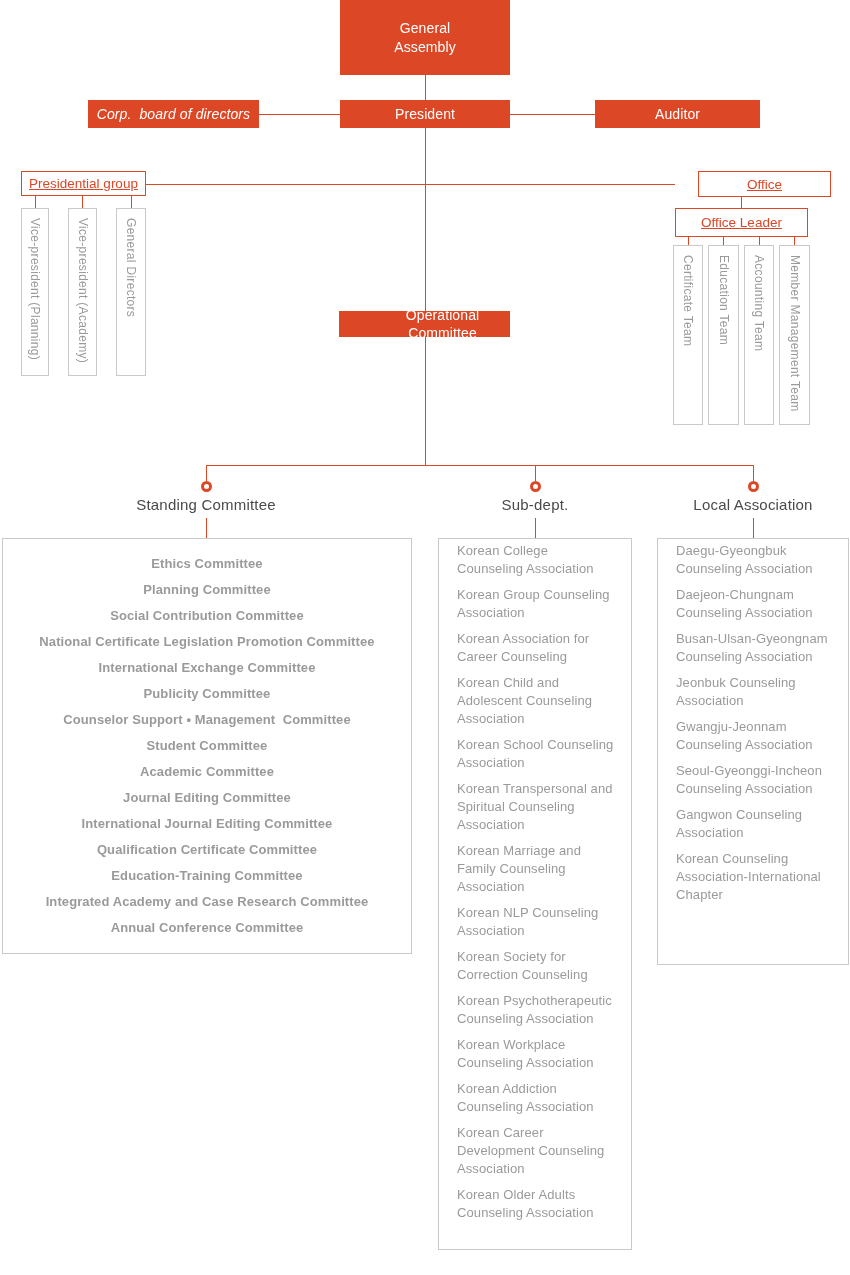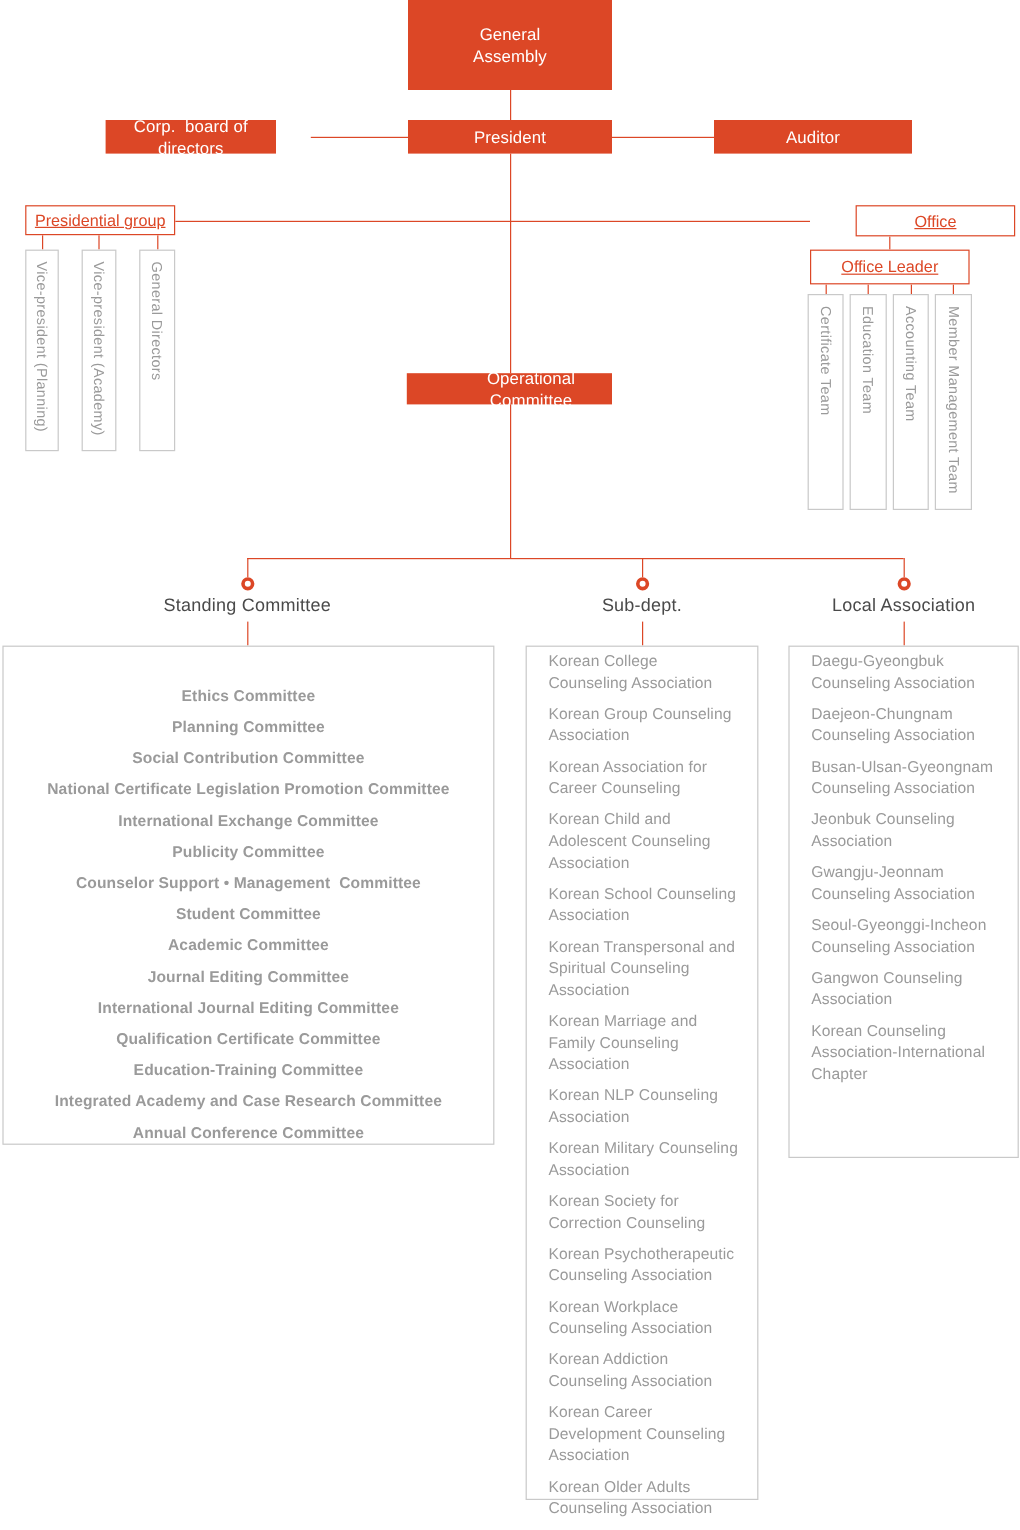--- a/index.html
+++ b/index.html
@@ -26,21 +26,21 @@
   }
   .ring{
     position:absolute;width:5px;height:5px;border:3px solid #DC4726;border-radius:50%;background:#ffffff;
   }
   .branch-heading{
     position:absolute;color:#4A4A4A;font-size:15px;font-weight:500;text-align:center;letter-spacing:.2px;
   }
   .list-box{
     position:absolute;box-sizing:border-box;background:#ffffff;border:1px solid #C9C9C9;
   }
-  .sc-list{padding-top:28px;}
+  .sc-list{padding-top:12px;}
   .sc-item{
     height:26px;line-height:26px;text-align:center;color:#9A9A9A;
     font-size:13px;font-weight:600;white-space:pre-wrap;letter-spacing:.1px;
   }
   .para-list{padding:3px 16px 0 18px;}
   .para-item{
     color:#9A9A9A;font-size:13px;font-weight:400;line-height:18px;margin-bottom:8px;letter-spacing:.1px;
   }
 </style>
 </head>
@@ -70,26 +70,26 @@
   <div class="line" style="left:534.5px;top:518px;width:1px;height:20px;"></div>
   <div class="line" style="left:752.5px;top:518px;width:1px;height:20px;"></div>
 
   <div class="ring" style="left:200.5px;top:480.5px;"></div>
   <div class="ring" style="left:529.5px;top:480.5px;"></div>
   <div class="ring" style="left:747.5px;top:480.5px;"></div>
 
   <div class="red-fill" style="left:340px;top:0;width:170px;height:75px;">General
 Assembly</div>
   <div class="red-fill" style="left:340px;top:100px;width:170px;height:28px;">President</div>
-  <div class="red-fill" style="left:88px;top:100px;width:142px;height:28px;">Corp.  board of directors</div>
+  <div class="red-fill" style="left:88px;top:100px;width:171px;height:28px;font-style:italic;">Corp.  board of directors</div>
   <div class="red-fill" style="left:595px;top:100px;width:165px;height:28px;">Auditor</div>
   <div class="red-fill" style="left:339px;top:311px;width:171px;height:26px;padding-left:36px;">Operational Committee</div>
 
   <div class="red-outline" style="left:21px;top:171px;width:125px;height:25px;">Presidential group</div>
-  <div class="red-outline" style="left:713px;top:171px;width:133px;height:26px;">Office</div>
+  <div class="red-outline" style="left:698px;top:171px;width:133px;height:26px;">Office</div>
   <div class="red-outline" style="left:675px;top:208px;width:133px;height:29px;">Office Leader</div>
 
   <div class="gray-vbox" style="left:21px;top:208px;width:28px;height:168px;">Vice-president (Planning)</div>
   <div class="gray-vbox" style="left:68px;top:208px;width:29px;height:168px;">Vice-president (Academy)</div>
   <div class="gray-vbox" style="left:116px;top:208px;width:30px;height:168px;">General Directors</div>
 
   <div class="gray-vbox" style="left:673px;top:245px;width:30px;height:180px;">Certificate Team</div>
   <div class="gray-vbox" style="left:708px;top:245px;width:31px;height:180px;">Education Team</div>
   <div class="gray-vbox" style="left:744px;top:245px;width:30px;height:180px;">Accounting Team</div>
   <div class="gray-vbox" style="left:779px;top:245px;width:31px;height:180px;">Member Management Team</div>
@@ -118,21 +118,20 @@
 
   <div class="list-box para-list" style="left:438px;top:538px;width:194px;height:712px;">
       <div class="para-item">Korean College Counseling Association</div>
       <div class="para-item">Korean Group Counseling Association</div>
       <div class="para-item">Korean Association for Career Counseling</div>
       <div class="para-item">Korean Child and Adolescent Counseling Association</div>
       <div class="para-item">Korean School Counseling Association</div>
       <div class="para-item">Korean Transpersonal and Spiritual Counseling Association</div>
       <div class="para-item">Korean Marriage and Family Counseling Association</div>
       <div class="para-item">Korean NLP Counseling Association</div>
-      <div class="para-item">Korean Military Counseling Association</div>
       <div class="para-item">Korean Society for Correction Counseling</div>
       <div class="para-item">Korean Psychotherapeutic Counseling Association</div>
       <div class="para-item">Korean Workplace Counseling Association</div>
       <div class="para-item">Korean Addiction Counseling Association</div>
       <div class="para-item">Korean Career Development Counseling Association</div>
       <div class="para-item">Korean Older Adults Counseling Association</div>
     </div>
 
   <div class="list-box para-list" style="left:657px;top:538px;width:192px;height:427px;">
       <div class="para-item">Daegu-Gyeongbuk Counseling Association</div>

